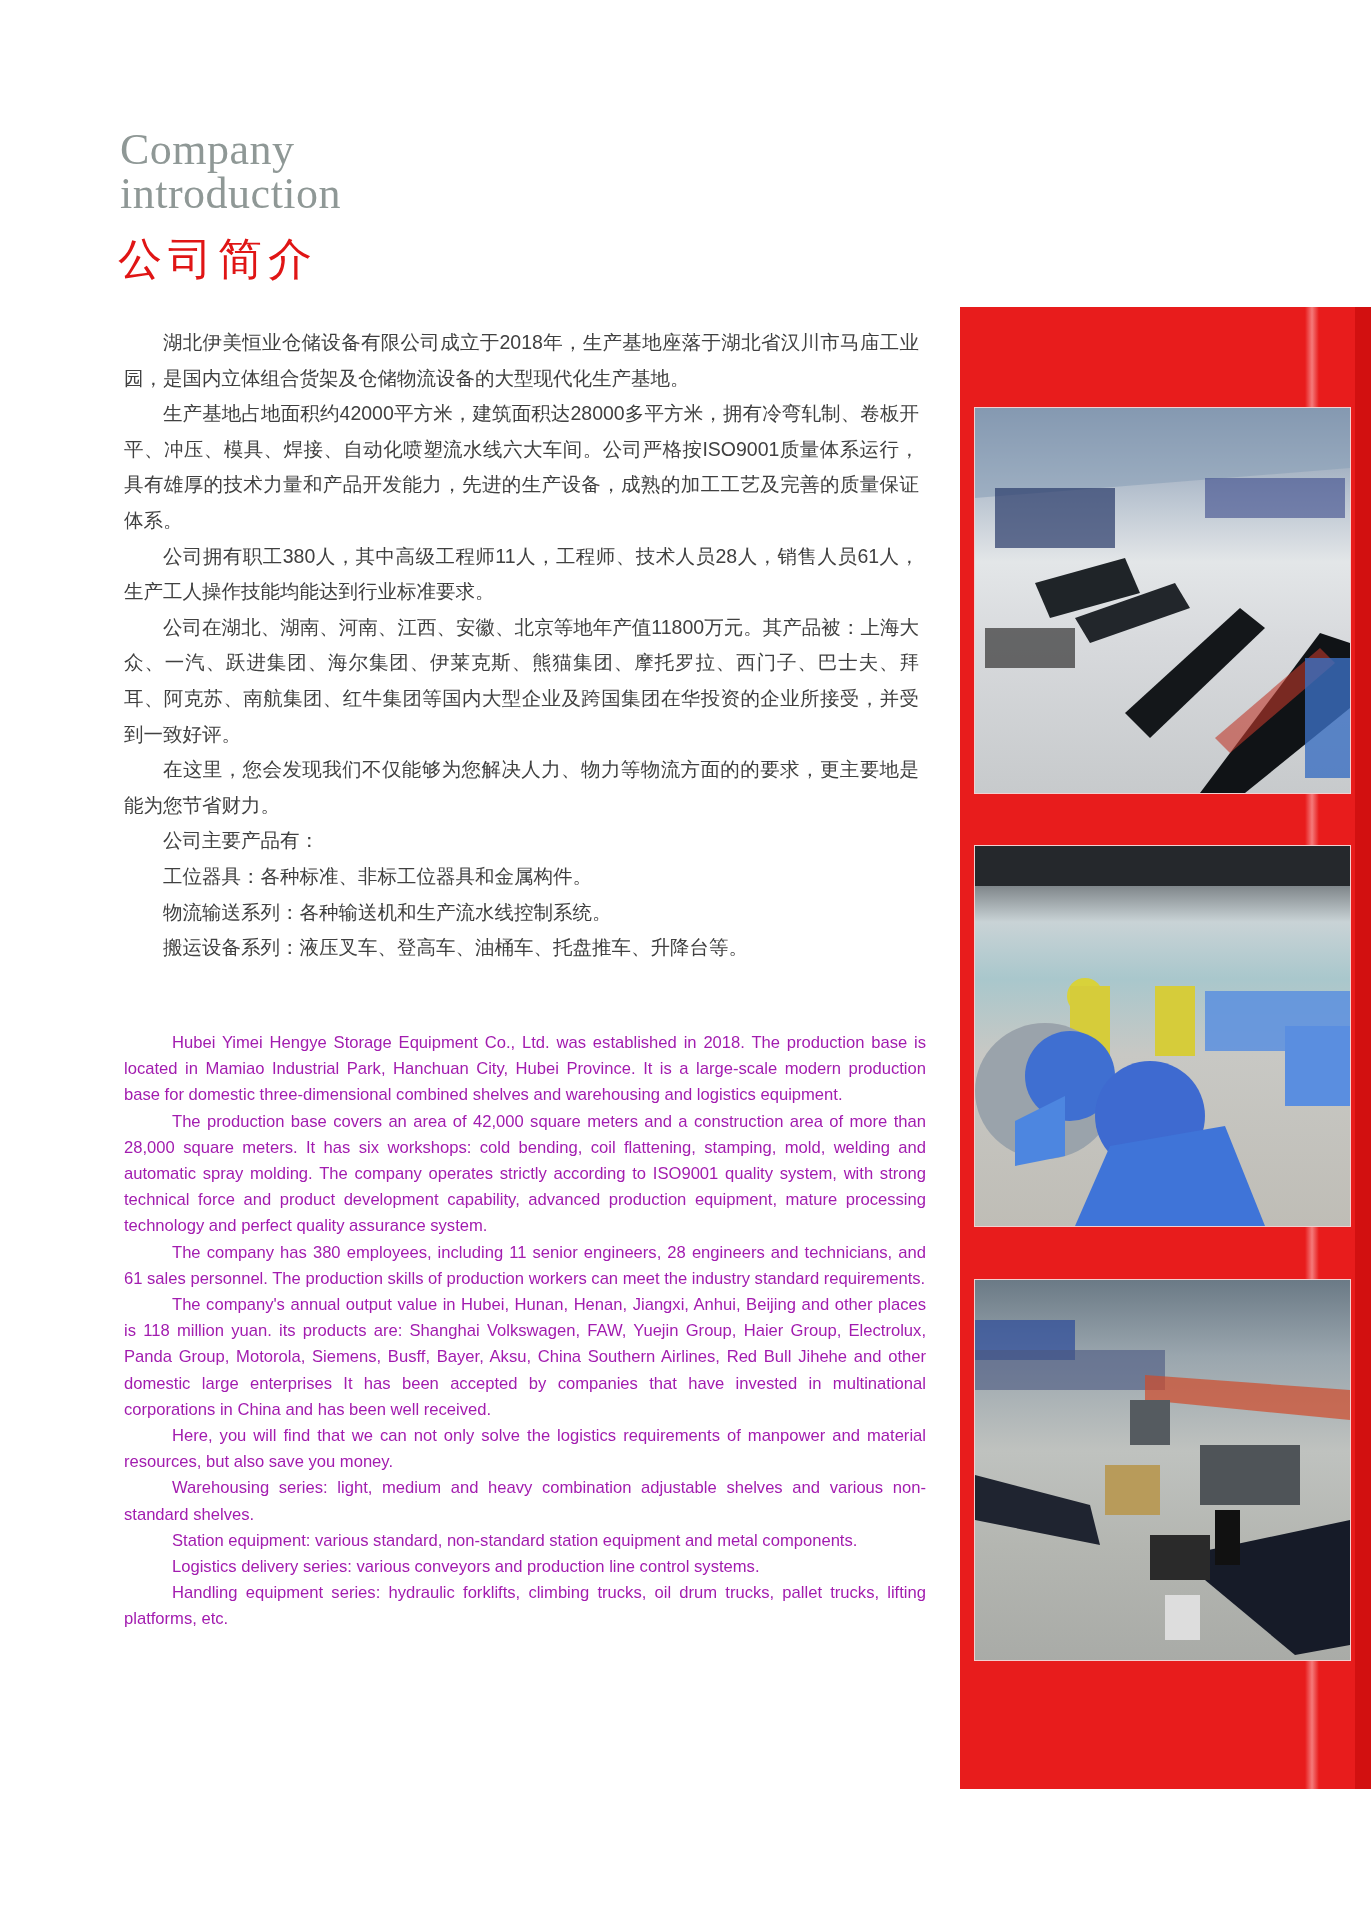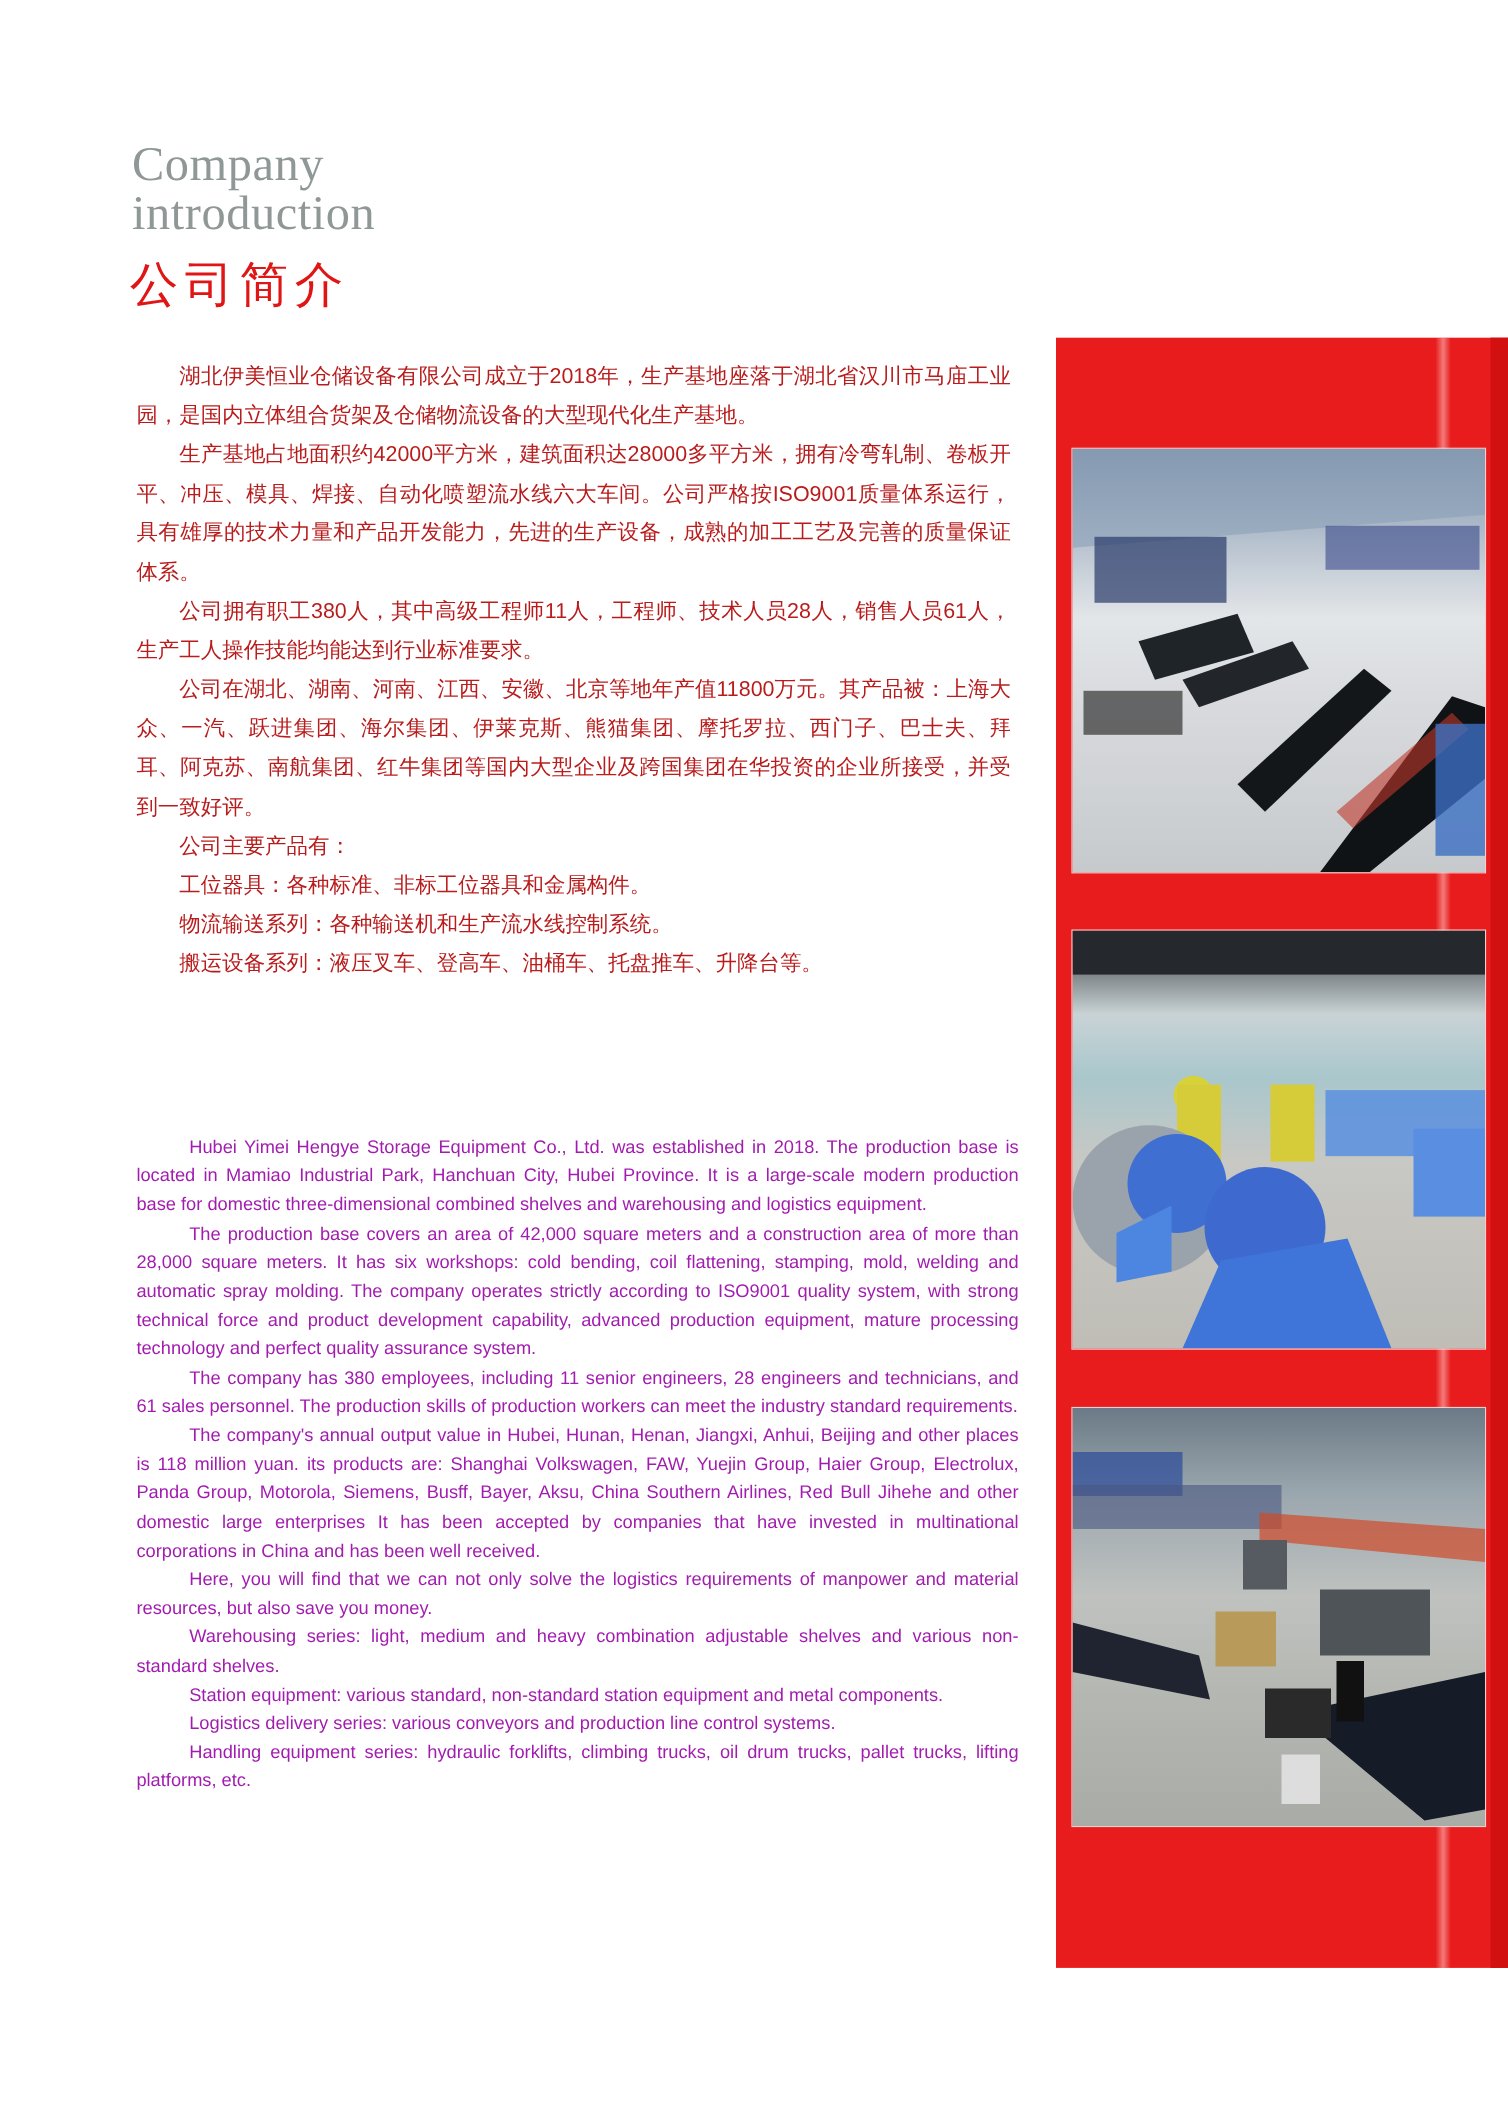--- a/index.html
+++ b/index.html
@@ -1,19 +1,19 @@
 <!DOCTYPE html>
 <html><head>
 <meta charset="utf-8">
 <style>
   html, body { margin:0; padding:0; background:#ffffff; }
   body { width:1371px; height:1919px; position:relative; overflow:hidden; font-family:"Liberation Sans", sans-serif; color:#111; }
   .title-en { position:absolute; left:120px; top:128px; font-family:"Liberation Serif", serif; color:#8f9896; font-size:44px; line-height:44px; letter-spacing:0.5px; }
   .title-cn { position:absolute; left:118px; top:230px; font-family:Liberation Serif, serif; color:#e01515; font-size:44px; letter-spacing:6px; }
-  .cn-block { position:absolute; left:124px; top:325px; width:795px; font-size:19.5px; line-height:35.6px; color:#b91c1c; }
+  .cn-block { position:absolute; left:124px; top:325px; width:795px; font-size:19.5px; line-height:35.6px; color:#404040; }
   .cn-block p { margin:0; text-indent:2em; text-align:justify; }
   .cn-block .list p { text-indent:2em; }
   .en-block { position:absolute; left:124px; top:1030px; width:802px; font-size:16.6px; line-height:26.2px; color:#a21caf; }
   .en-block p { margin:0; text-indent:48px; text-align:justify; }
   .red-panel { position:absolute; left:960px; top:307px; width:411px; height:1482px; background:#e81c1c; }
   .red-panel .fold { position:absolute; left:345px; top:0; width:14px; height:100%; background:linear-gradient(90deg, rgba(255,255,255,0) 0%, rgba(255,200,200,0.55) 50%, rgba(255,255,255,0) 100%); }
   .red-panel .edge { position:absolute; left:395px; top:0; width:16px; height:100%; background:#d21010; }
   .photo { position:absolute; left:974px; width:375px; border:1px solid #f2d0d0; overflow:hidden; }
   .photo1 { top:407px; height:385px; background:linear-gradient(180deg,#7d8fa8 0%,#b7c2cf 22%,#e3e6e8 40%,#d8dadd 60%,#c7cacc 100%); }
   .photo2 { top:845px; height:380px; background:linear-gradient(180deg,#2e3136 0%,#c9d3d6 20%,#a9c7cc 35%,#c8c8c4 55%,#bfbdb6 100%); }
@@ -26,20 +26,21 @@
   <div>Company</div>
   <div>introduction</div>
 </div>
 <div class="title-cn">公司简介</div>
 
 <div class="cn-block">
   <p>湖北伊美恒业仓储设备有限公司成立于2018年，生产基地座落于湖北省汉川市马庙工业园，是国内立体组合货架及仓储物流设备的大型现代化生产基地。</p>
   <p>生产基地占地面积约42000平方米，建筑面积达28000多平方米，拥有冷弯轧制、卷板开平、冲压、模具、焊接、自动化喷塑流水线六大车间。公司严格按ISO9001质量体系运行，具有雄厚的技术力量和产品开发能力，先进的生产设备，成熟的加工工艺及完善的质量保证体系。</p>
   <p>公司拥有职工380人，其中高级工程师11人，工程师、技术人员28人，销售人员61人，生产工人操作技能均能达到行业标准要求。</p>
   <p>公司在湖北、湖南、河南、江西、安徽、北京等地年产值11800万元。其产品被：上海大众、一汽、跃进集团、海尔集团、伊莱克斯、熊猫集团、摩托罗拉、西门子、巴士夫、拜耳、阿克苏、南航集团、红牛集团等国内大型企业及跨国集团在华投资的企业所接受，并受到一致好评。</p>
+  <p>在这里，您会发现我们不仅能够为您解决人力、物力等物流方面的的要求，更主要地是能为您节省财力。</p>
   <div class="list">
     <p>公司主要产品有：</p>
     <p>工位器具：各种标准、非标工位器具和金属构件。</p>
     <p>物流输送系列：各种输送机和生产流水线控制系统。</p>
     <p>搬运设备系列：液压叉车、登高车、油桶车、托盘推车、升降台等。</p>
   </div>
 </div>
 
 <div class="en-block">
   <p>Hubei Yimei Hengye Storage Equipment Co., Ltd. was established in 2018. The production base is located in Mamiao Industrial Park, Hanchuan City, Hubei Province. It is a large-scale modern production base for domestic three-dimensional combined shelves and warehousing and logistics equipment.</p>

